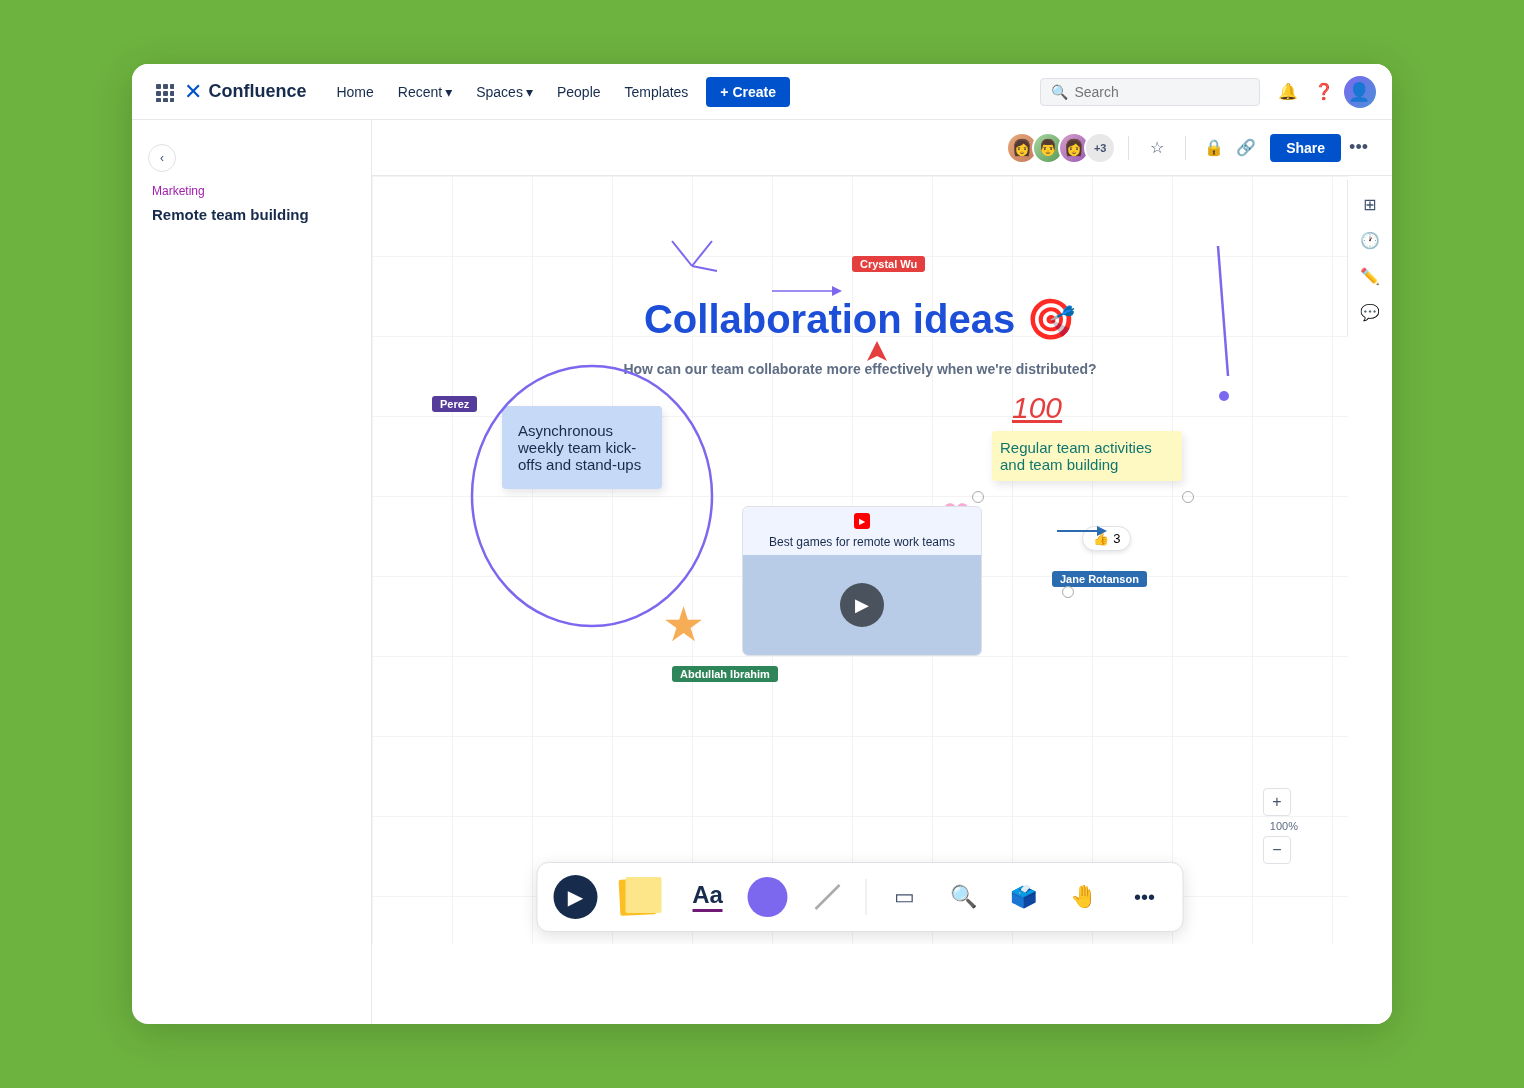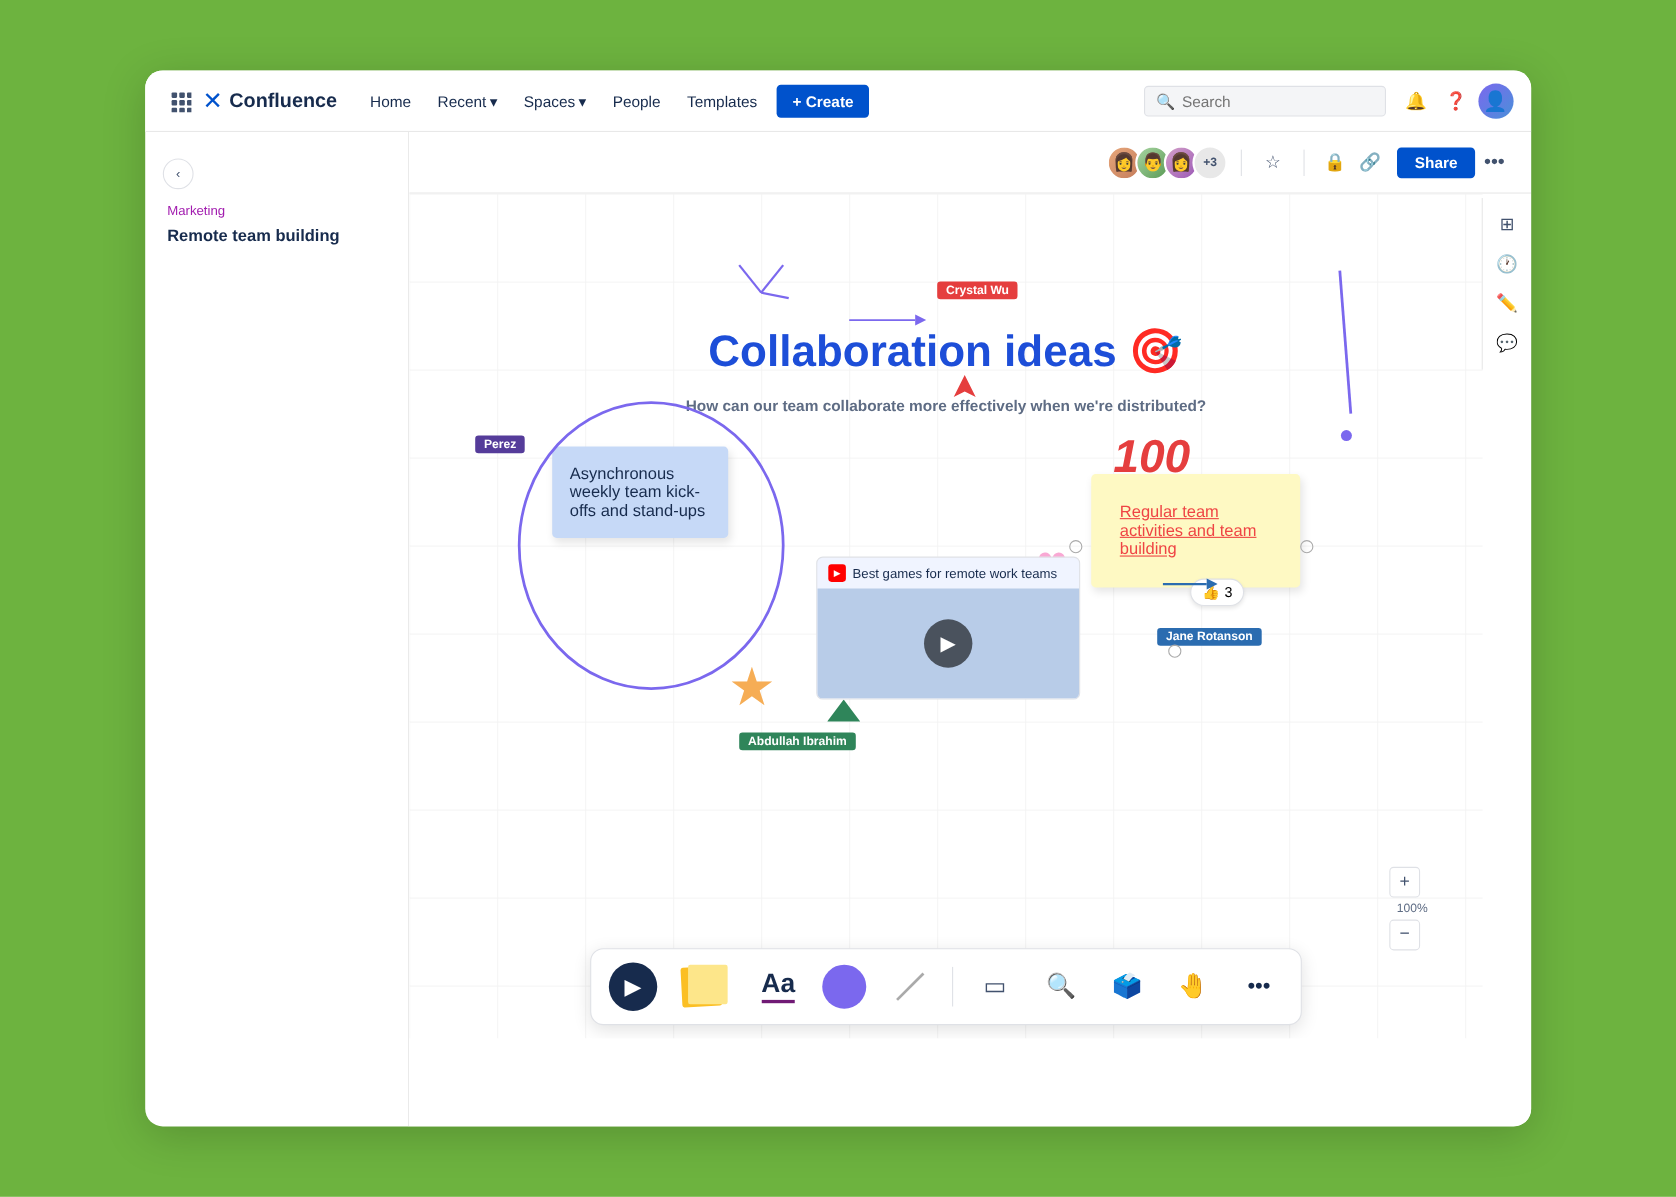--- a/index.html
+++ b/index.html
@@ -250,37 +250,36 @@
       background: #c6d9f7;
       border-radius: 4px;
       padding: 16px;
       font-size: 15px; color: #172b4d;
       box-shadow: 2px 4px 8px rgba(0,0,0,0.1);
     }
     .sticky-note-yellow {
       position: absolute;
       background: #fef9c3;
       border-radius: 4px;
-      padding: 26px;
-      font-size: 15px; color: #ef4444;
+      padding: 8px;
+      font-size: 15px; color: #0f766e;
       box-shadow: 2px 4px 8px rgba(0,0,0,0.1);
-      text-decoration: underline;
     }
 
     
     .video-embed {
       position: absolute;
       background: #f0f4ff;
       border-radius: 6px;
       border: 1px solid #dfe1e6;
       overflow: hidden;
     }
     .video-title-bar {
       display: flex; align-items: center; gap: 6px;
-      padding: 6px 10px; font-size: 12px; color: #172b4d; font-weight: 500;
+      padding: 6px 10px; font-size: 12px; color: #172b4d; font-weight: 500; flex-direction: column;
     }
     .youtube-icon {
       width: 16px; height: 16px; background: #ff0000;
       border-radius: 3px; display: flex; align-items: center; justify-content: center;
     }
     .youtube-icon::after {
       content: '▶'; color: #fff; font-size: 8px;
     }
     .video-player {
       display: flex; align-items: center; justify-content: center;
@@ -317,21 +316,21 @@
     
     .star-shape {
       position: absolute;
       color: #f6ad55;
       font-size: 48px;
     }
 
     
     .score-100 {
       position: absolute;
-      font-size: 42px; font-weight: 700;
+      font-size: 30px; font-weight: 400;
       color: #e53e3e;
       font-style: italic;
       text-decoration: underline;
       text-decoration-color: #e53e3e;
     }
 
     
     .dot-circle {
       position: absolute;
       width: 12px; height: 12px;

